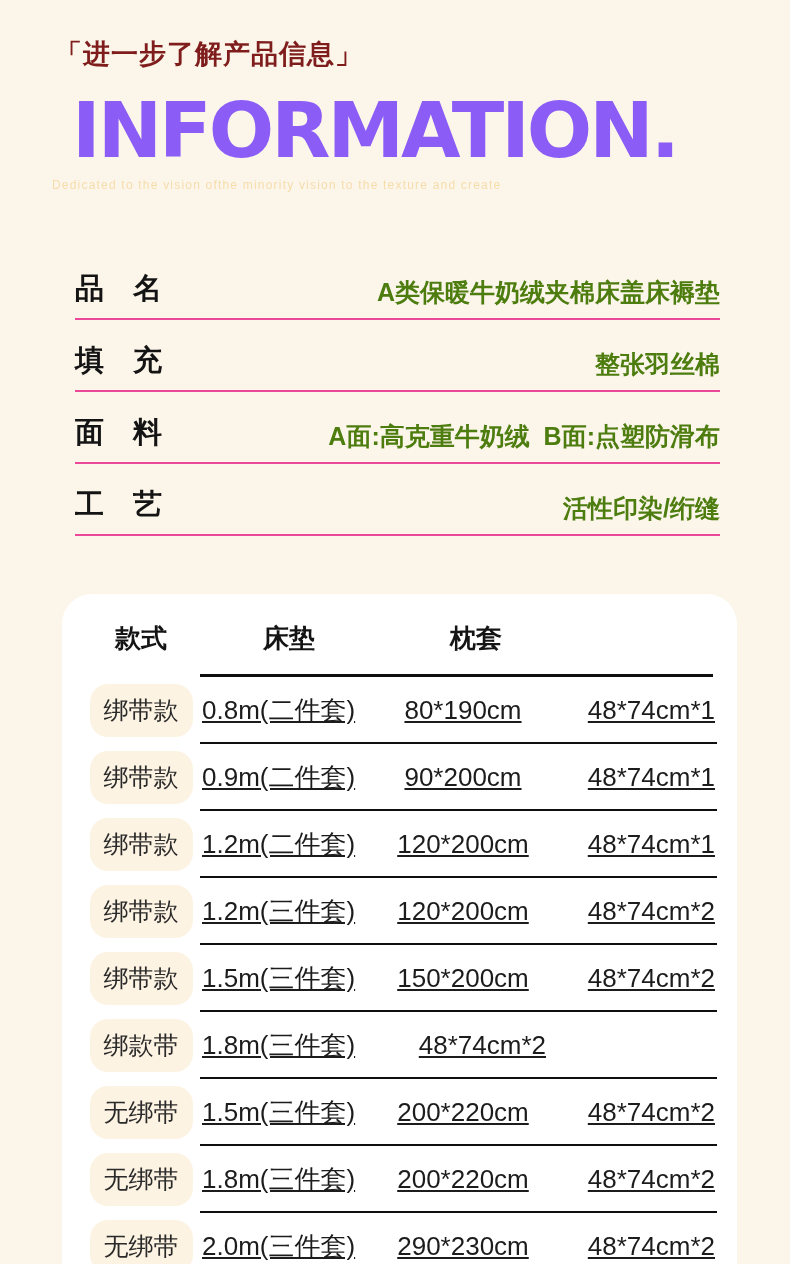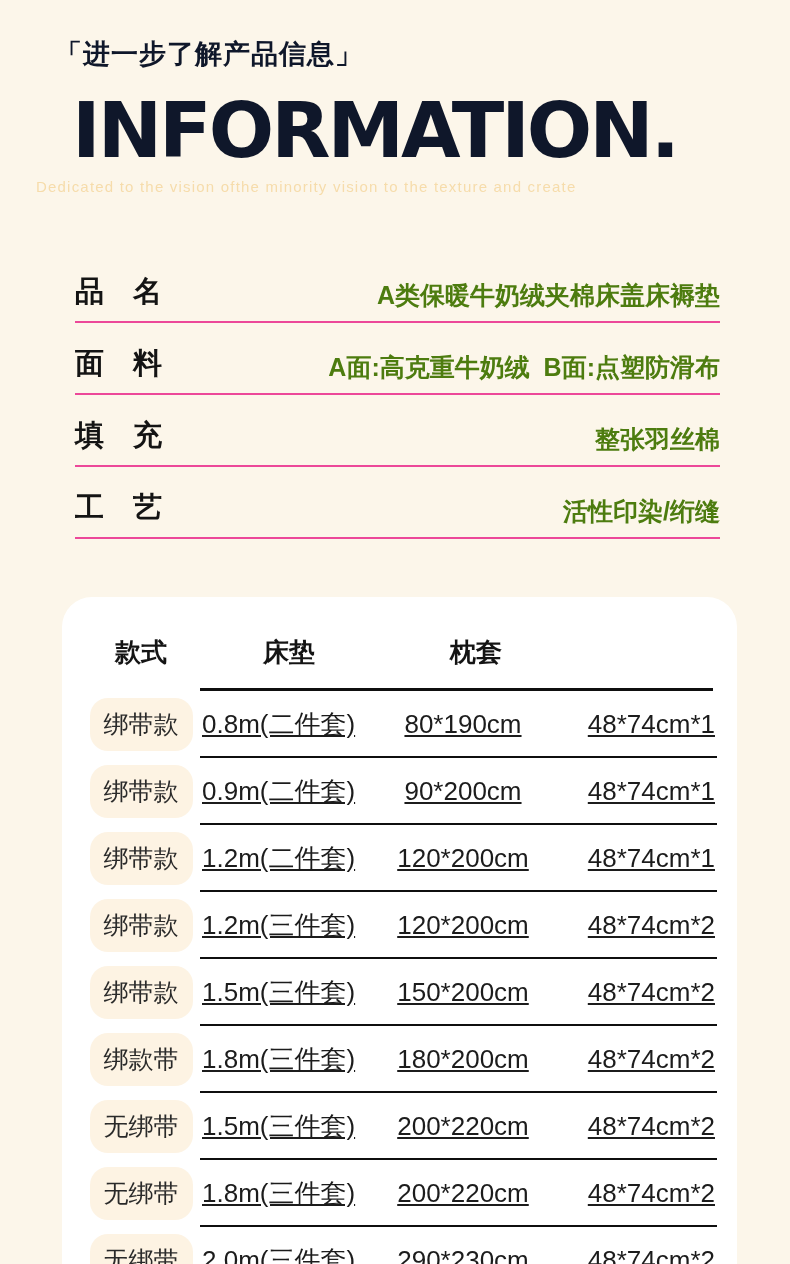--- a/index.html
+++ b/index.html
@@ -5,31 +5,31 @@
   html,body{margin:0;padding:0;}
   body{
     width:790px;height:1264px;overflow:hidden;position:relative;
     background:#fcf6ea;
     font-family:"Liberation Sans","DejaVu Sans",sans-serif;
     color:#141414;
   }
   
   .top-title{
     margin:36px 0 0 55px;
-    font-size:27px;font-weight:700;letter-spacing:1px;color:#0f172a;
+    font-size:27px;font-weight:700;letter-spacing:1px;color:#7f1d1d;
   }
   .big-heading{
     margin:20px 0 0 72px;
     font-size:77px;line-height:1;font-weight:800;letter-spacing:-3px;
-    color:#0f172a;
+    color:#8b5cf6;
     font-family:"DejaVu Sans","Liberation Sans",sans-serif;
   }
   .subtitle{
-    margin:9px 0 0 36px;
-    font-size:15px;letter-spacing:1.2px;color:#f6dcab;font-weight:500;
+    margin:9px 0 0 52px;
+    font-size:12px;letter-spacing:1.2px;color:#f6dcab;font-weight:500;
   }
   
   .specs{
     margin:56px 0 0 75px;width:645px;
   }
   .spec-row{
     height:61px;display:flex;justify-content:space-between;align-items:flex-end;
     padding-bottom:9px;border-bottom:2px solid #ec4899;
   }
   .spec-label{font-size:29px;font-weight:700;color:#141414;white-space:pre;}
@@ -37,21 +37,21 @@
   
   .card{
     margin:58px 0 0 62px;width:635px;height:auto;
     background:#ffffff;border-radius:30px;
     padding:0 20px 26px 20px;
   }
   .thead,.trow{
     display:grid;grid-template-columns:118px 178px 170px 1fr;
     align-items:center;position:relative;
   }
-  .thead{height:77px;padding-top:17px;}
+  .thead{height:77px;padding-top:6px;}
   .thead .hline{
     position:absolute;left:118px;right:4px;bottom:0;height:3px;background:#0f0f0f;
   }
   .trow{height:67px;}
   .trow .rline{
     position:absolute;left:118px;right:0;bottom:0;height:2px;background:#0f0f0f;
   }
   .h{font-size:26px;font-weight:600;color:#141414;}
   .h1{text-align:center;}
   .h2{text-align:left;padding-left:2px;}
@@ -73,26 +73,26 @@
 <div class="top-title">「进一步了解产品信息」</div>
 <div class="big-heading">INFORMATION.</div>
 <div class="subtitle">Dedicated to the vision ofthe minority vision to the texture and create</div>
 
 <div class="specs">
   <div class="spec-row">
     <div class="spec-label">品　名</div>
     <div class="spec-value">A类保暖牛奶绒夹棉床盖床褥垫</div>
   </div>
   <div class="spec-row">
+    <div class="spec-label">填　充</div>
+    <div class="spec-value">整张羽丝棉</div>
+  </div>
+  <div class="spec-row">
     <div class="spec-label">面　料</div>
     <div class="spec-value">A面:高克重牛奶绒  B面:点塑防滑布</div>
-  </div>
-  <div class="spec-row">
-    <div class="spec-label">填　充</div>
-    <div class="spec-value">整张羽丝棉</div>
   </div>
   <div class="spec-row">
     <div class="spec-label">工　艺</div>
     <div class="spec-value">活性印染/绗缝</div>
   </div>
 </div>
 
 <div class="card">
   <div class="thead">
     <div class="h h1">款式</div>
@@ -132,21 +132,20 @@
   <div class="trow">
     <div class="c c1"><span class="badge">绑带款</span></div>
     <div class="c c2">1.5m(三件套)</div>
     <div class="c c3">150*200cm</div>
     <div class="c c4">48*74cm*2</div>
     <div class="rline"></div>
   </div>
   <div class="trow">
     <div class="c c1"><span class="badge">绑款带</span></div>
     <div class="c c2">1.8m(三件套)</div>
-    <div class="c c3">180*200cm</div>
     <div class="c c4">48*74cm*2</div>
     <div class="rline"></div>
   </div>
   <div class="trow">
     <div class="c c1"><span class="badge">无绑带</span></div>
     <div class="c c2">1.5m(三件套)</div>
     <div class="c c3">200*220cm</div>
     <div class="c c4">48*74cm*2</div>
     <div class="rline"></div>
   </div>

